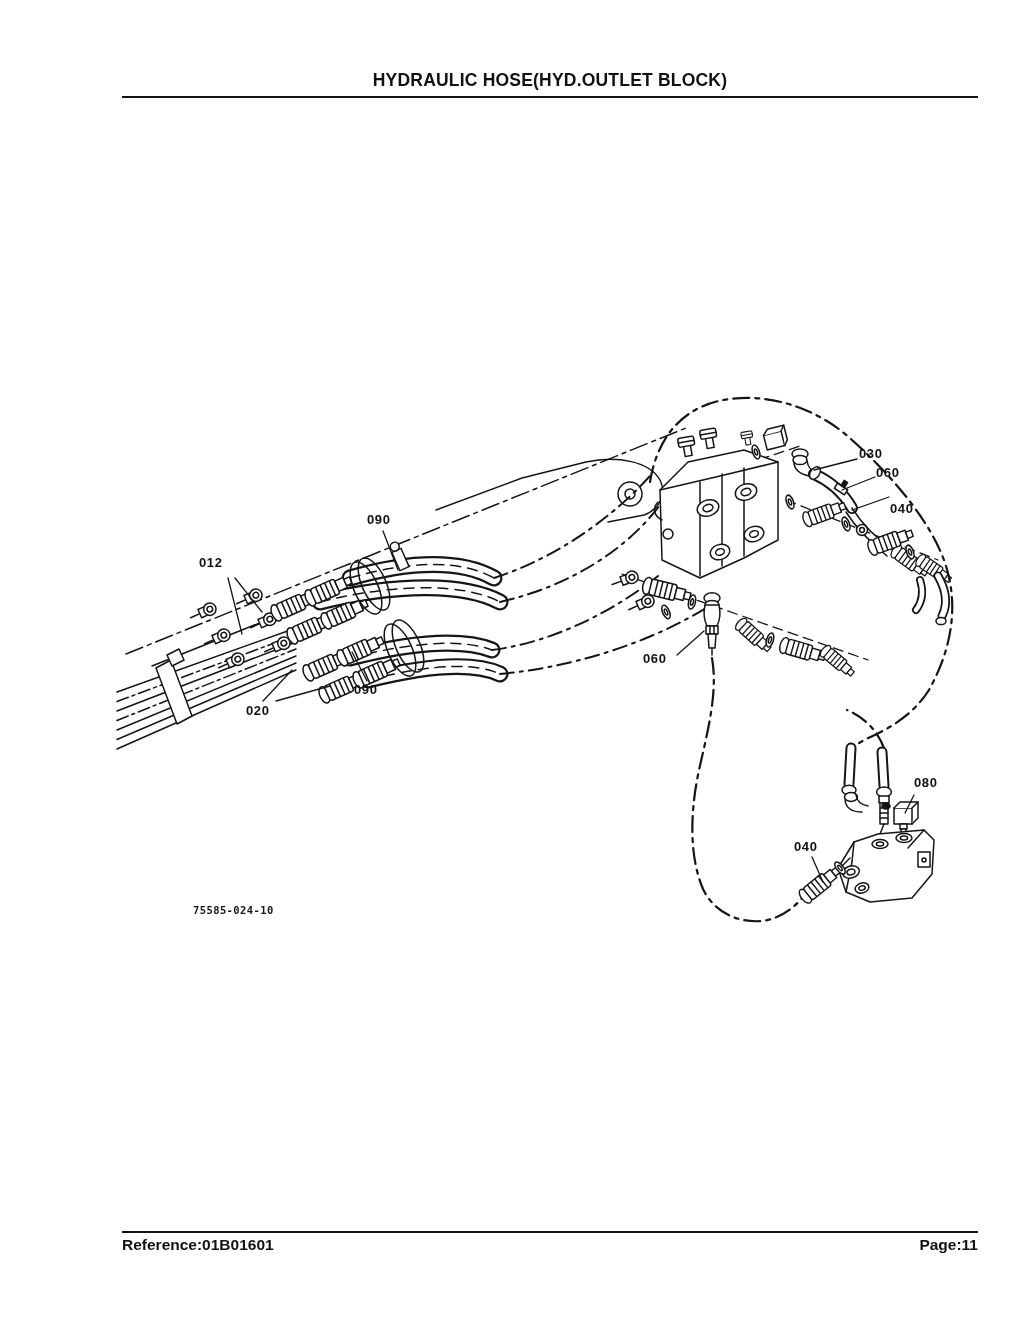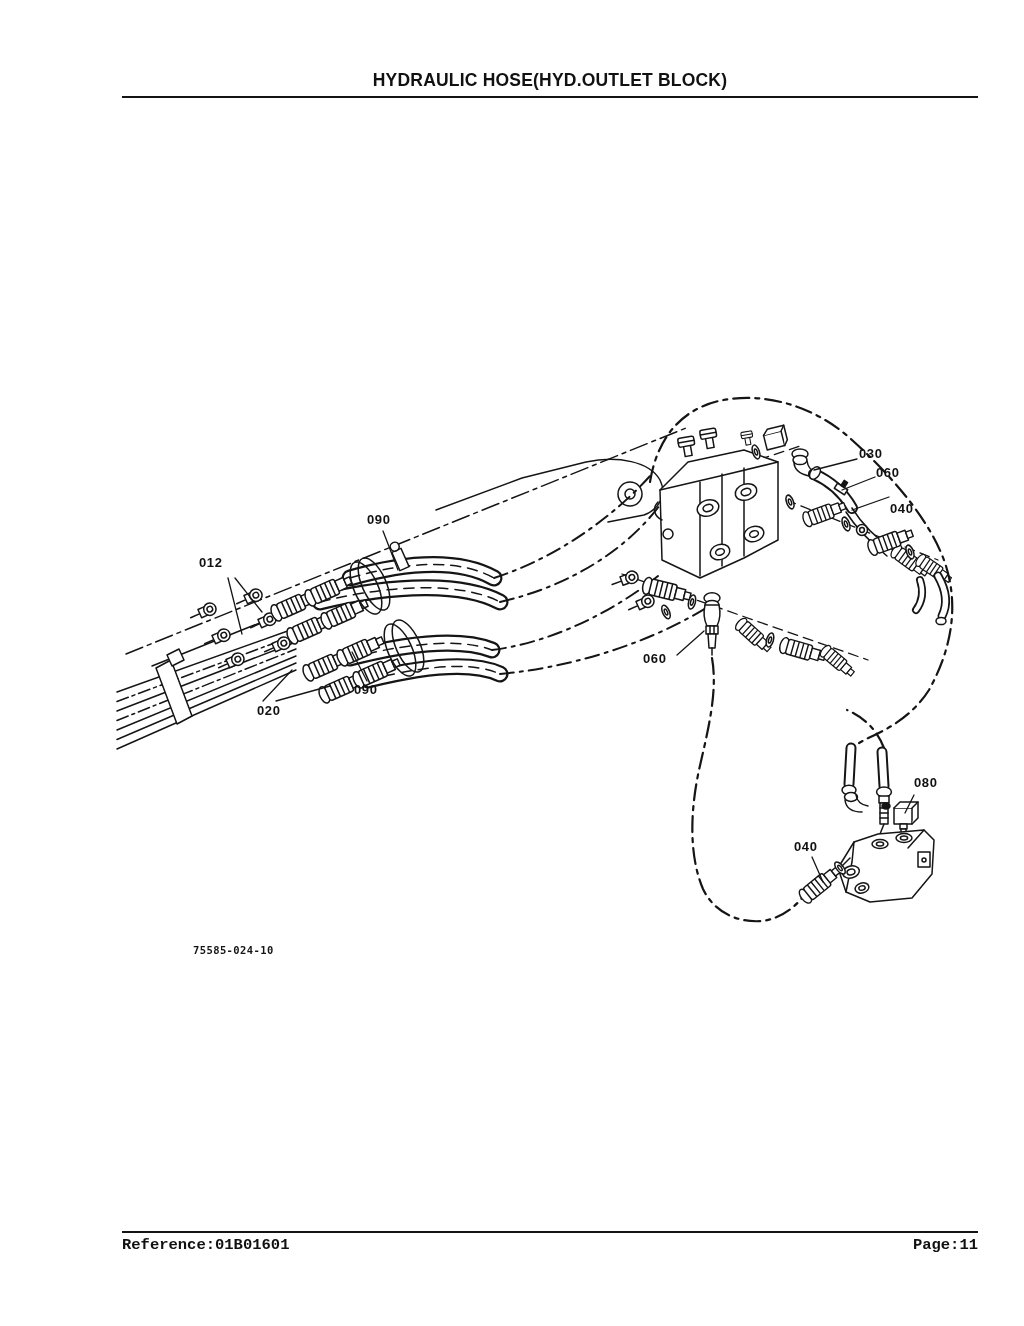--- a/index.html
+++ b/index.html
@@ -29,21 +29,20 @@
     position:absolute;
     left:122px; top:1231px; width:856px;
     border-top:2.5px solid #141414;
     display:flex;
     justify-content:space-between;
     padding-top:3px;
   }
   .footer span{
     font-size:15.5px;
     font-weight:bold;
-    font-family:Liberation Mono, monospace;
   }
   .diagram{
     position:absolute; left:0; top:0; width:1024px; height:1326px;
   }
   svg{position:absolute;left:0;top:0;}
   .callout{
     position:absolute;
     font-size:13px;
     font-weight:bold;
     letter-spacing:0.6px;
@@ -51,21 +50,20 @@
     white-space:nowrap;
   }
   .drawno{
     position:absolute;
     left:193px; top:904px;
     font-family:"DejaVu Sans Mono", monospace;
     font-weight:bold;
     font-size:10.5px;
     letter-spacing:0.4px;
     color:#151515;
-    margin-top:40px;
   }
 </style>
 </head>
 <body>
 
 <div class="page">
 
   <div class="header">
     <span class="title">HYDRAULIC HOSE(HYD.OUTLET BLOCK)</span>
   </div>
@@ -330,21 +328,21 @@
           <line x1="875" y1="477" x2="842" y2="490"></line>
           <line x1="889" y1="497" x2="852" y2="510"></line>
           <line x1="677" y1="655" x2="704" y2="631"></line>
           <line x1="914" y1="795" x2="905" y2="813"></line>
           <line x1="812" y1="857" x2="823" y2="882"></line>
         </g>
       </g>
     </svg>
 
     <div class="callout" style="left:199px;top:555px">012</div>
-    <div class="callout" style="left:257px;top:703px">020</div>
+    <div class="callout" style="left:246px;top:703px">020</div>
     <div class="callout" style="left:367px;top:512px">090</div>
     <div class="callout" style="left:354px;top:682px">090</div>
     <div class="callout" style="left:859px;top:446px">030</div>
     <div class="callout" style="left:876px;top:465px">060</div>
     <div class="callout" style="left:890px;top:501px">040</div>
     <div class="callout" style="left:643px;top:651px">060</div>
     <div class="callout" style="left:914px;top:775px">080</div>
     <div class="callout" style="left:794px;top:839px">040</div>
 
     <div class="drawno">75585-024-10</div>

